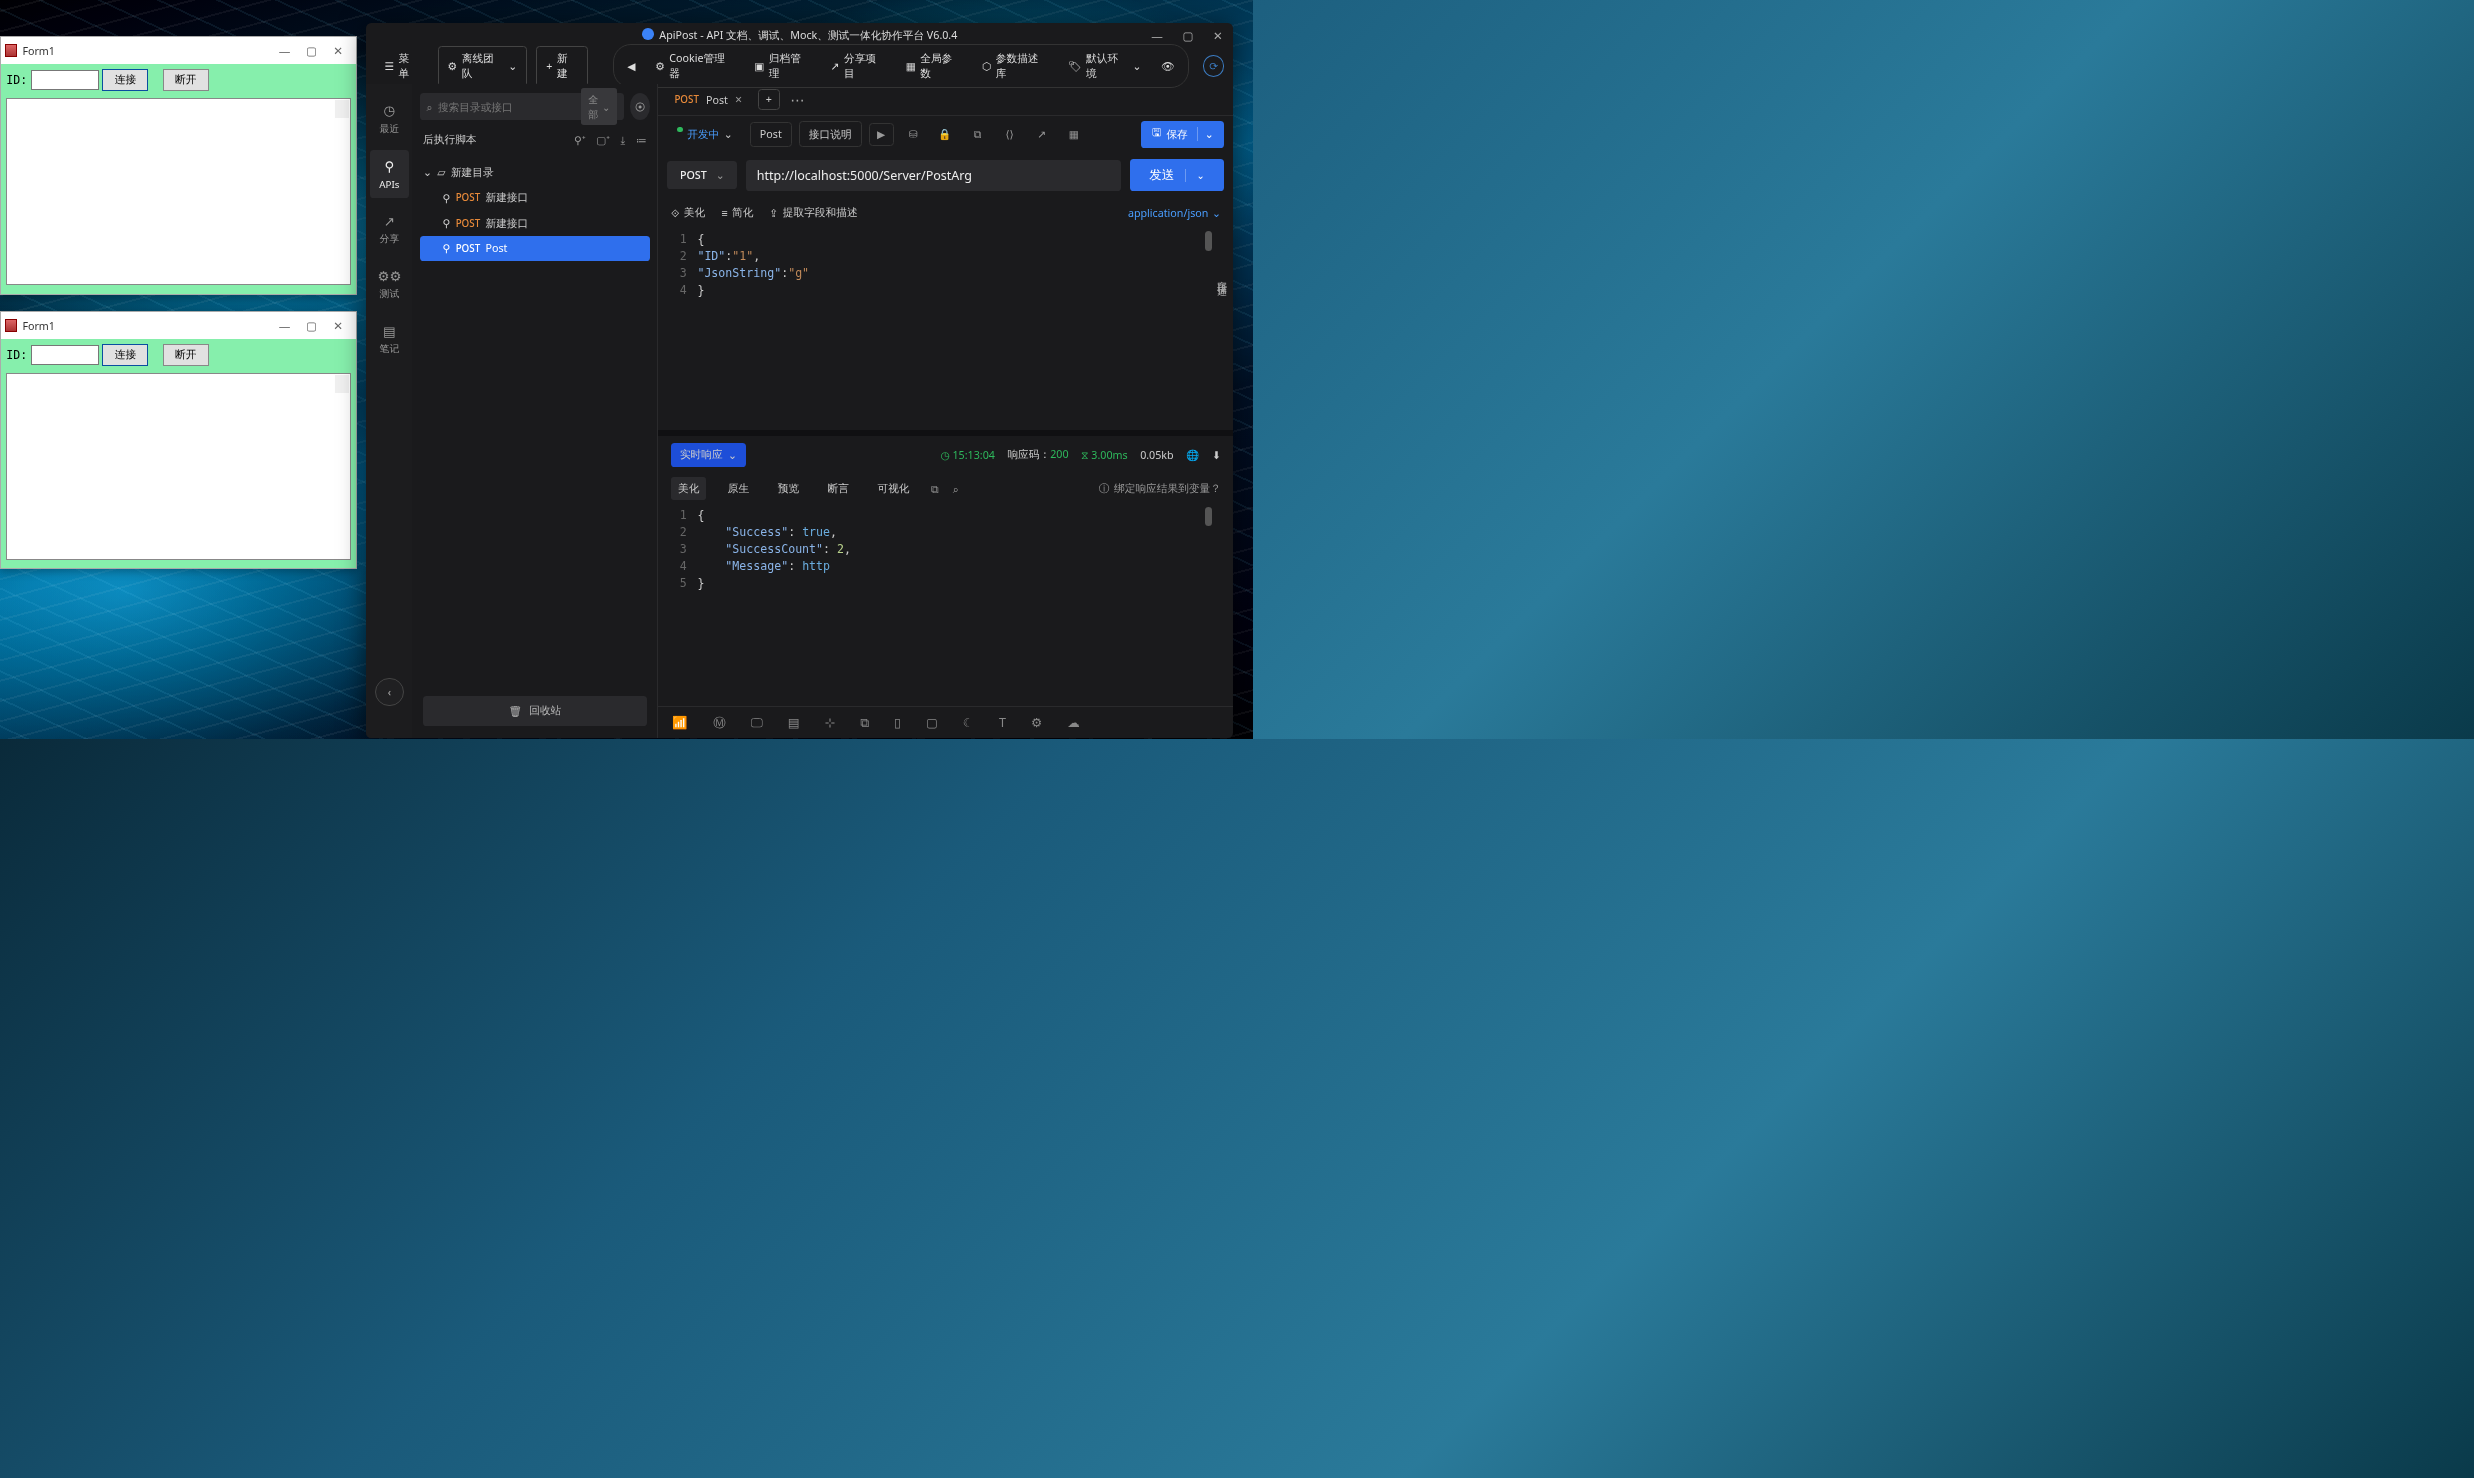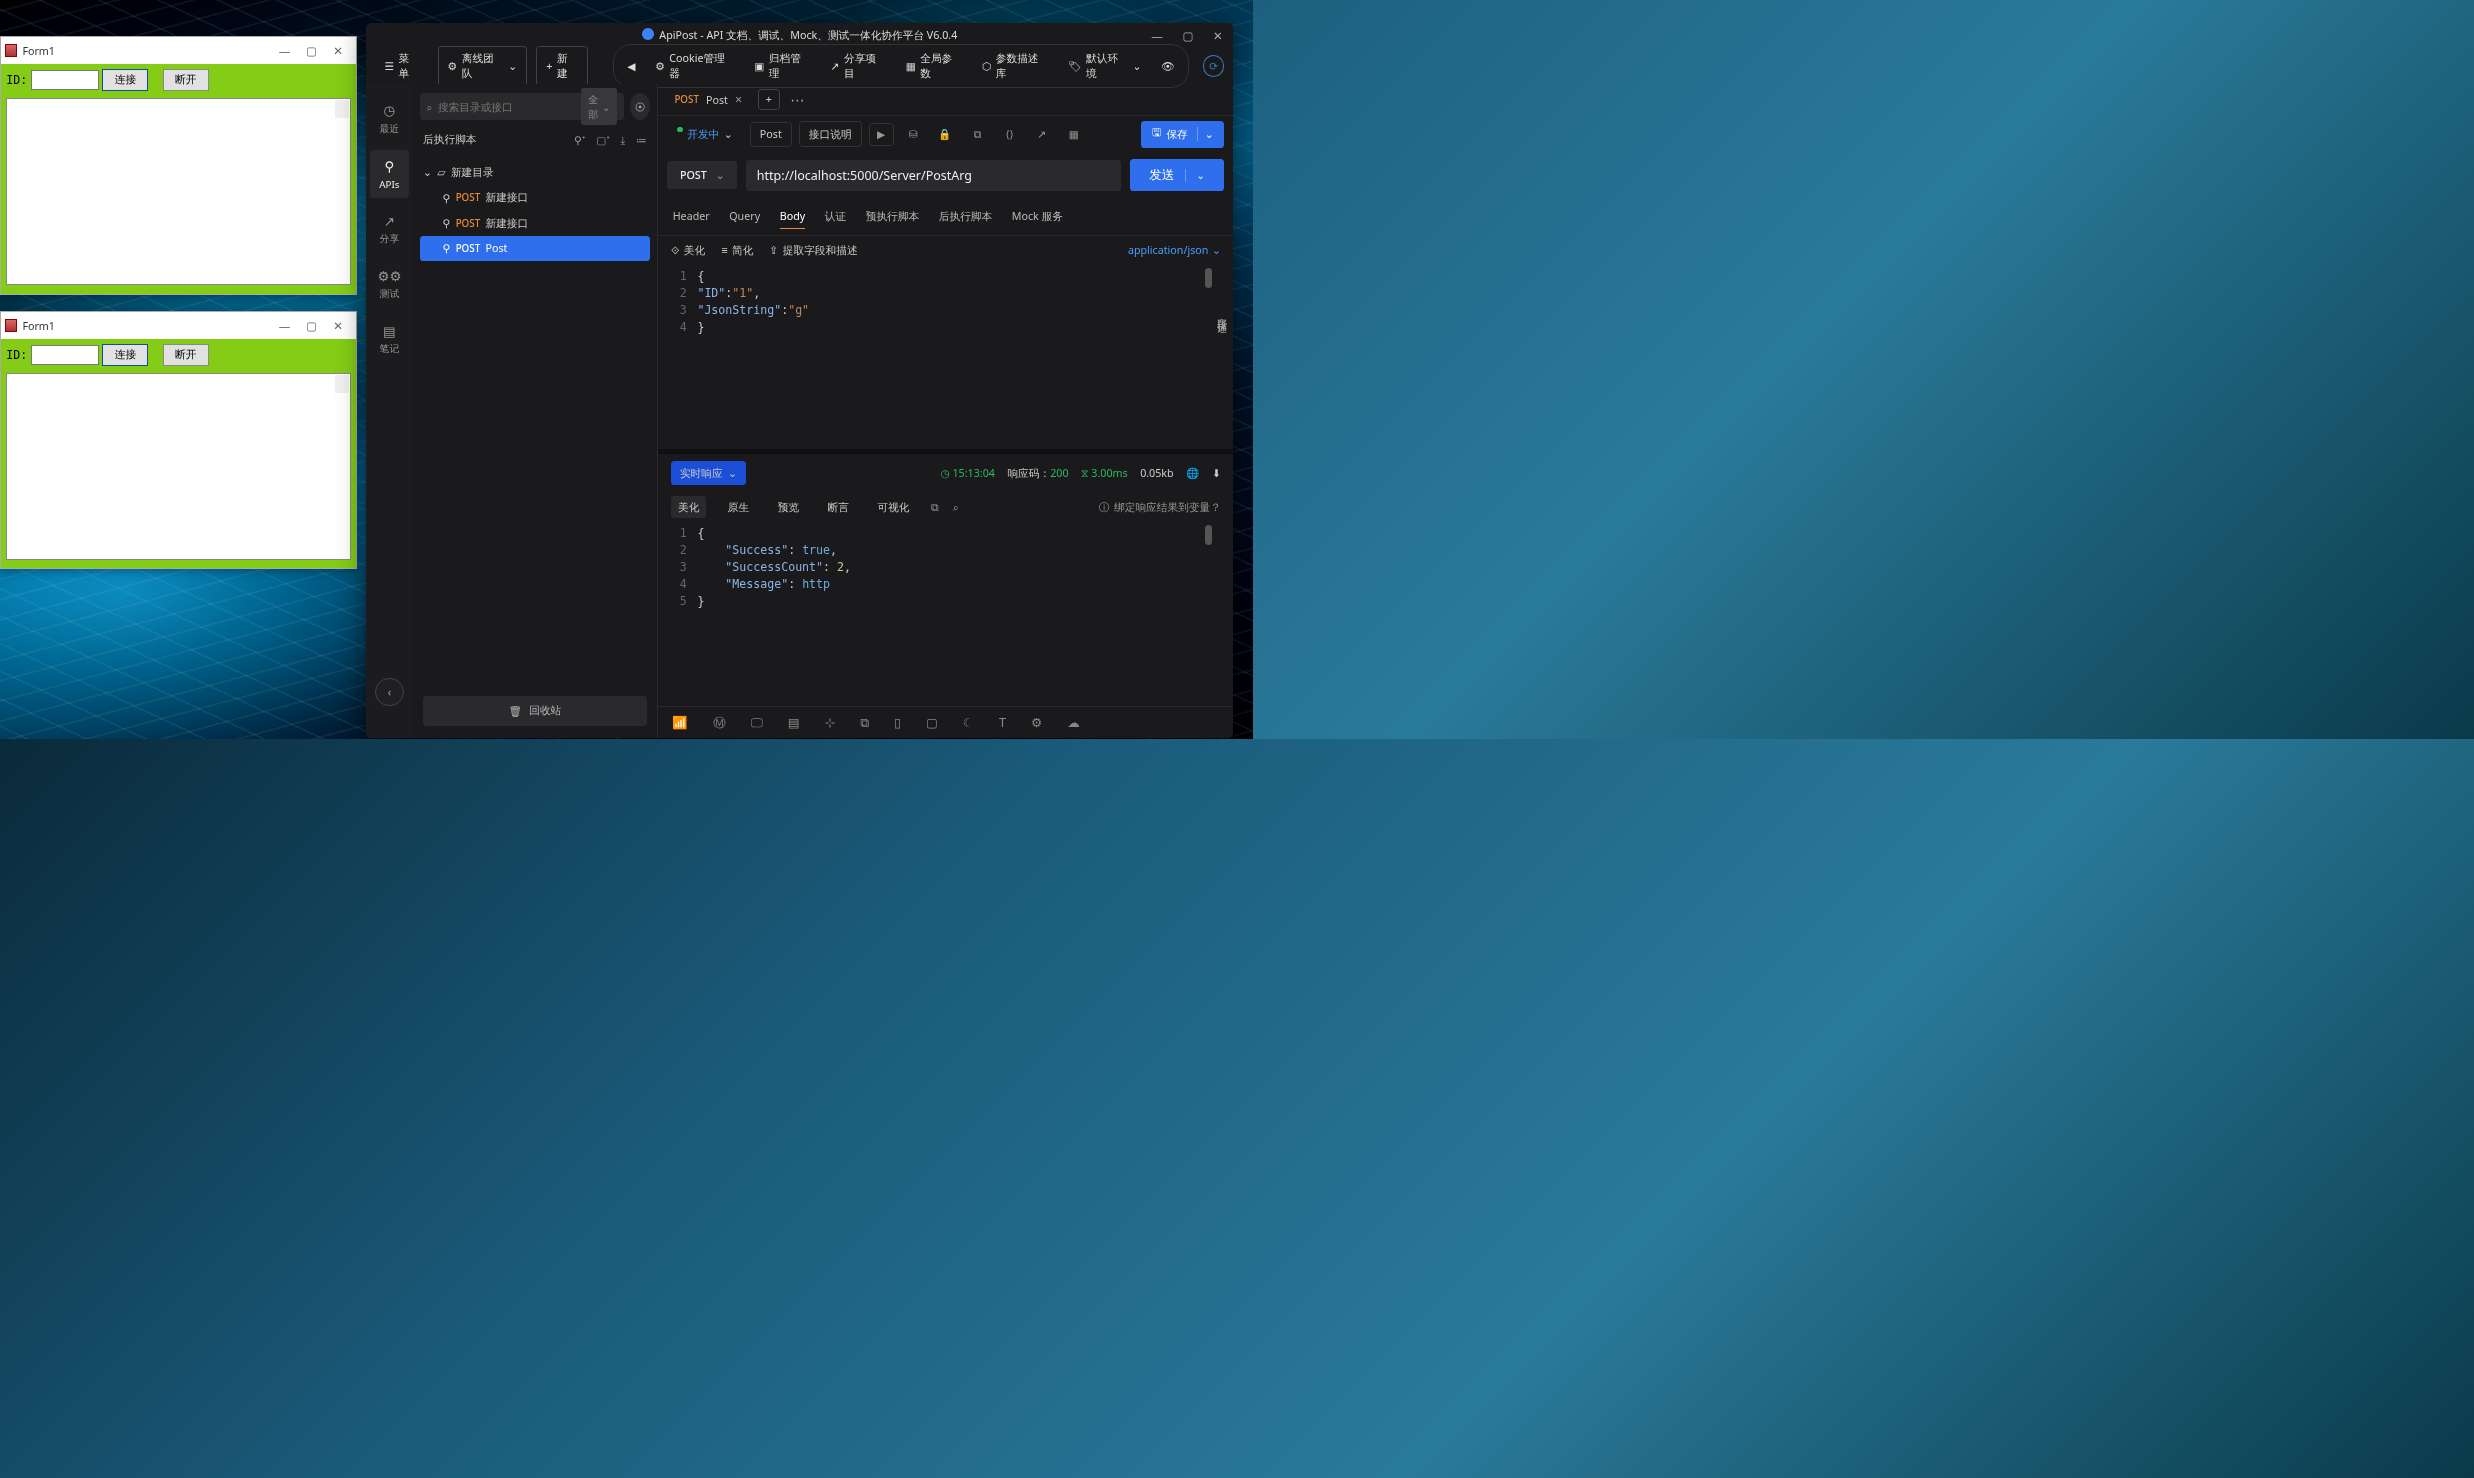--- a/index.html
+++ b/index.html
@@ -28,21 +28,21 @@
   position: absolute;
   inset: 0;
   background:
     repeating-linear-gradient(-15deg, transparent 0 7.1px, rgba(255,255,255,0.08) 7.1px 9px, transparent 9px 19.6px),
     repeating-linear-gradient(25deg, transparent 0 10.7px, rgba(120,220,255,0.12) 10.7px 12.5px, transparent 12.5px 25px);
   opacity: 0.7;
 }
 
 .form-win {
   position: absolute;
-  background: #84cc16;
+  background: #86efac;
   border: 0.9px solid #aaa;
   box-shadow: 0 2.7px 9px rgba(0,0,0,0.3);
   width: 357px;
 }
 .form-win-1 { top: 36px; left: 0; height: 259px; }
 .form-win-2 { top: 311px; left: 0; height: 258px; }
 .form-titlebar {
   height: 27px;
   display: flex;
   align-items: center;
@@ -380,29 +380,20 @@
       <div class="urlrow">
         <div class="method-sel">
             <span>POST</span>
           </div>
         <div class="url-input">http://localhost:5000/Server/PostArg</div>
         <div class="send-btn">
             <span>发送</span>
           </div>
       </div>
 
-      <div class="req-tabs" id="req-tabs">
-          <span class="req-tab">Header</span>
-          <span class="req-tab">Query</span>
-          <span class="req-tab active">Body</span>
-          <span class="req-tab">认证</span>
-          <span class="req-tab">预执行脚本</span>
-          <span class="req-tab">后执行脚本</span>
-          <span class="req-tab">Mock 服务</span>
-        </div>
 
       <div class="body-tools">
         <div class="body-tools-left">
           <span>⟐ <span>美化</span></span>
           <span>≡ <span>简化</span></span>
           <span>⇪ <span>提取字段和描述</span></span>
         </div>
         <div class="ct-sel"><span>application/json</span> ⌄</div>
       </div>
 

